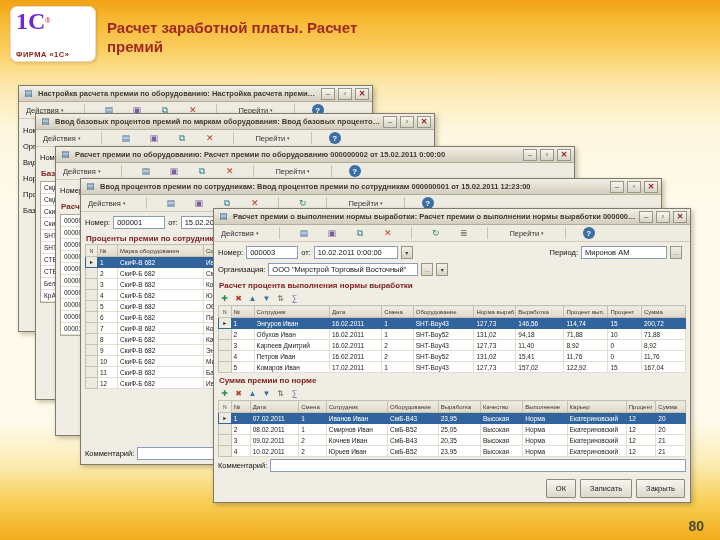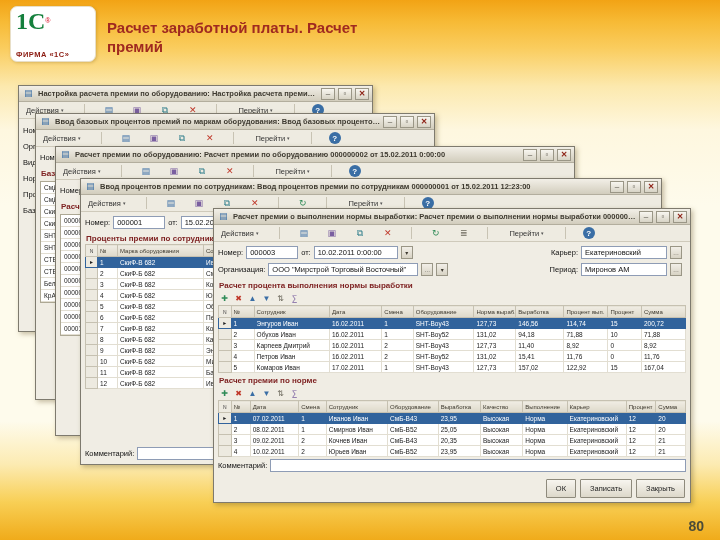--- a/index.html
+++ b/index.html
@@ -8,21 +8,21 @@
     position:relative;overflow:hidden;
     font-family:"Liberation Sans",sans-serif;
     background:linear-gradient(180deg,
       #F2A315 0%, #F7BA35 4%, #FACD5F 9%, #FCE9AE 16%, #FEF7DF 24%,
       #FEFBEC 38%, #FEFBEC 78%, #FCEBB2 86%, #F8CF55 93%, #F0AB1A 100%);
   }
   
   .logo-box{position:absolute;left:10px;top:6px;width:86px;height:56px;background:#fff;
     border-radius:7px;border:1px solid #E8DFC8;box-shadow:1px 1px 3px rgba(120,80,0,.25);
     padding:2px 5px;display:flex;flex-direction:column;justify-content:space-between}
-  .logo-mark{color:#15803d;font-weight:bold;font-size:24px;line-height:24px;font-family:"Liberation Serif",serif}
+  .logo-mark{color:#6d28d9;font-weight:bold;font-size:24px;line-height:24px;font-family:"Liberation Serif",serif}
   .logo-reg{font-size:7px;vertical-align:super;color:#D6001C}
   .logo-firm{font-size:7.5px;font-weight:bold;color:#8B1A10;letter-spacing:.5px}
   .slide-title{position:absolute;left:107px;top:18px;width:370px;color:#A02A20;font-weight:bold;
     font-size:15px;line-height:19px}
   .page-number{position:absolute;right:16px;bottom:6px;font-size:14px;font-weight:bold;color:#4B4B38}
   
   .win{position:absolute;background:#F0EDE4;border:1px solid #7E7A6E;
     box-shadow:2px 2px 5px rgba(90,70,20,.35);display:flex;flex-direction:column;overflow:hidden}
   .titlebar{height:16px;flex:0 0 16px;display:flex;align-items:center;gap:3px;padding:0 3px;
     background:linear-gradient(180deg,#F2EFE7,#D2CDBD);border-bottom:1px solid #B3AE9E}
@@ -429,25 +429,20 @@
         </div>
         <div class="fieldrow">
           <span>Организация:</span>
           <span class="input" style="width:150px">ООО "Мирстрой Торговый Восточный"</span>
           <span class="combo-btn">…</span>
           <span class="combo-btn">▾</span>
         </div>
       </div>
       <div class="rightcol">
         <div class="fieldrow">
-          <span class="rlabel">Карьер:</span>
-          <span class="input" style="width:86px">Екатериновский</span>
-          <span class="combo-btn">…</span>
-        </div>
-        <div class="fieldrow">
           <span class="rlabel">Период:</span>
           <span class="input" style="width:86px">Миронов АМ</span>
           <span class="combo-btn">…</span>
         </div>
       </div>
     </div>
 
     <div class="section-title">Расчет процента выполнения нормы выработки</div>
     <div class="minitoolbar">
       <span class="tico c-green">✚</span>
@@ -535,21 +530,21 @@
             <td>SHT-Boy43</td>
             <td>127,73</td>
             <td>157,02</td>
             <td>122,92</td>
             <td>15</td>
             <td>167,04</td>
           </tr>
         </tbody>
       </table>
 
-    <div class="section-title">Расчет премии по норме</div>
+    <div class="section-title">Сумма премии по норме</div>
     <div class="minitoolbar">
       <span class="tico c-green">✚</span>
       <span class="tico c-red">✖</span>
       <span class="tico c-blue">▲</span>
       <span class="tico c-blue">▼</span>
       <span class="tico c-gray">⇅</span>
       <span class="tico c-purple">∑</span>
     </div>
     <table class="grid t2">
         <thead>

